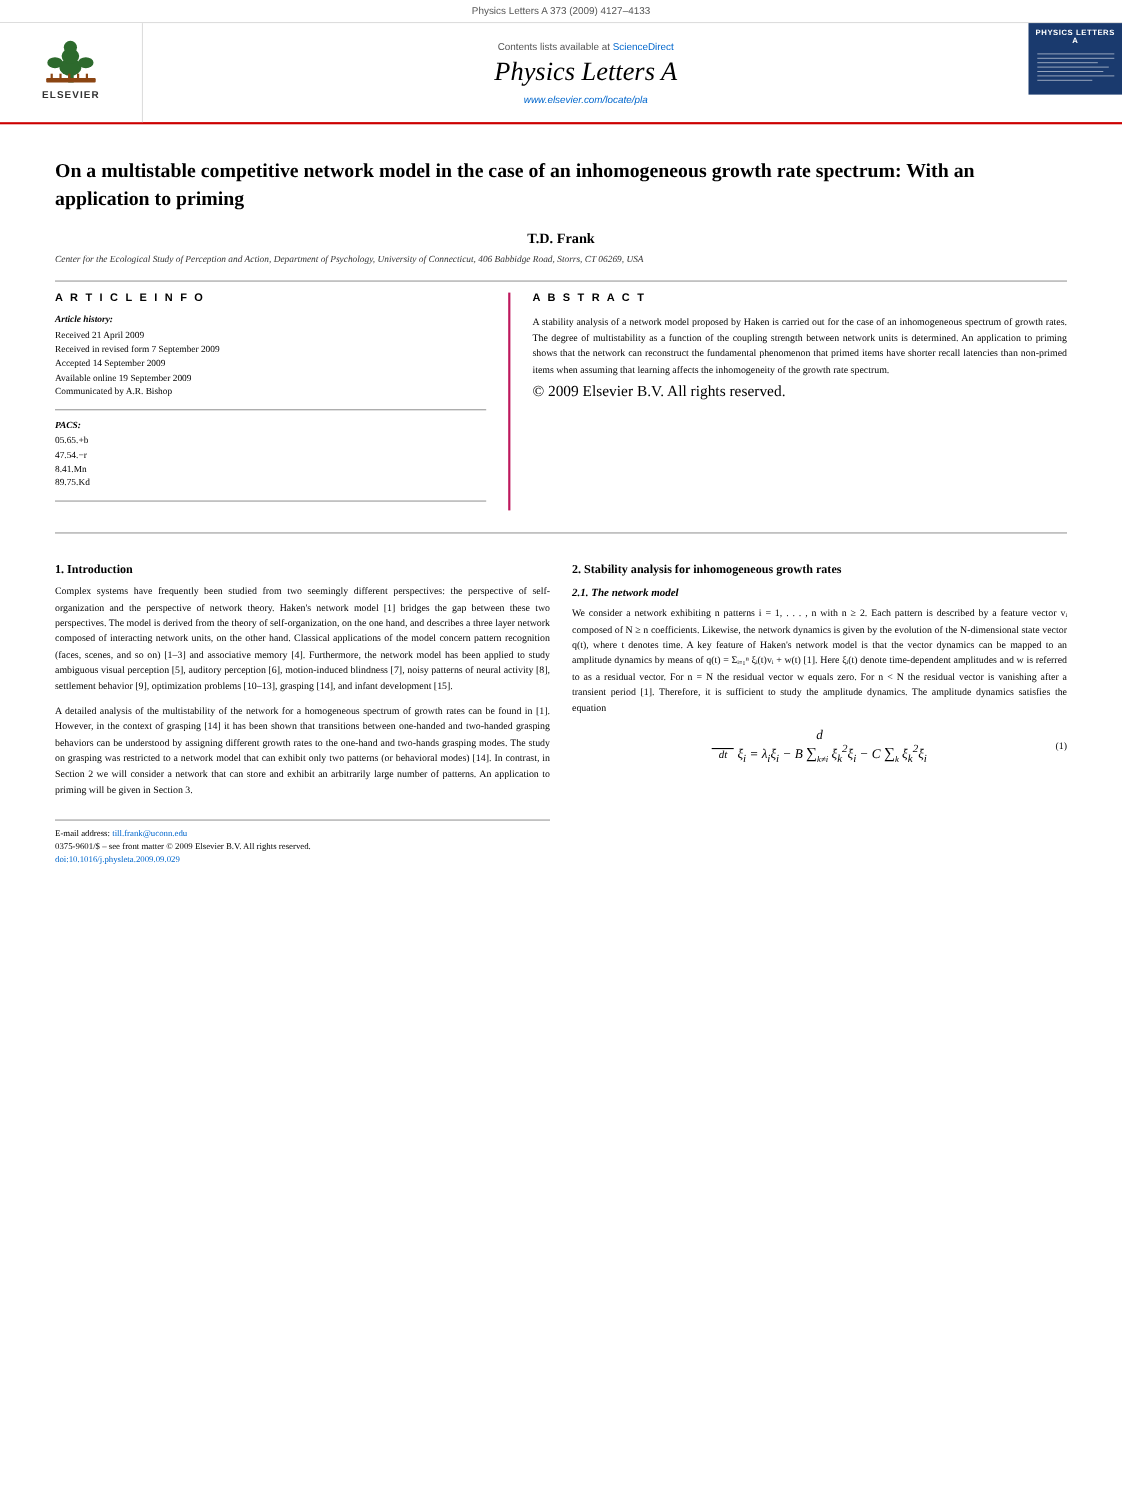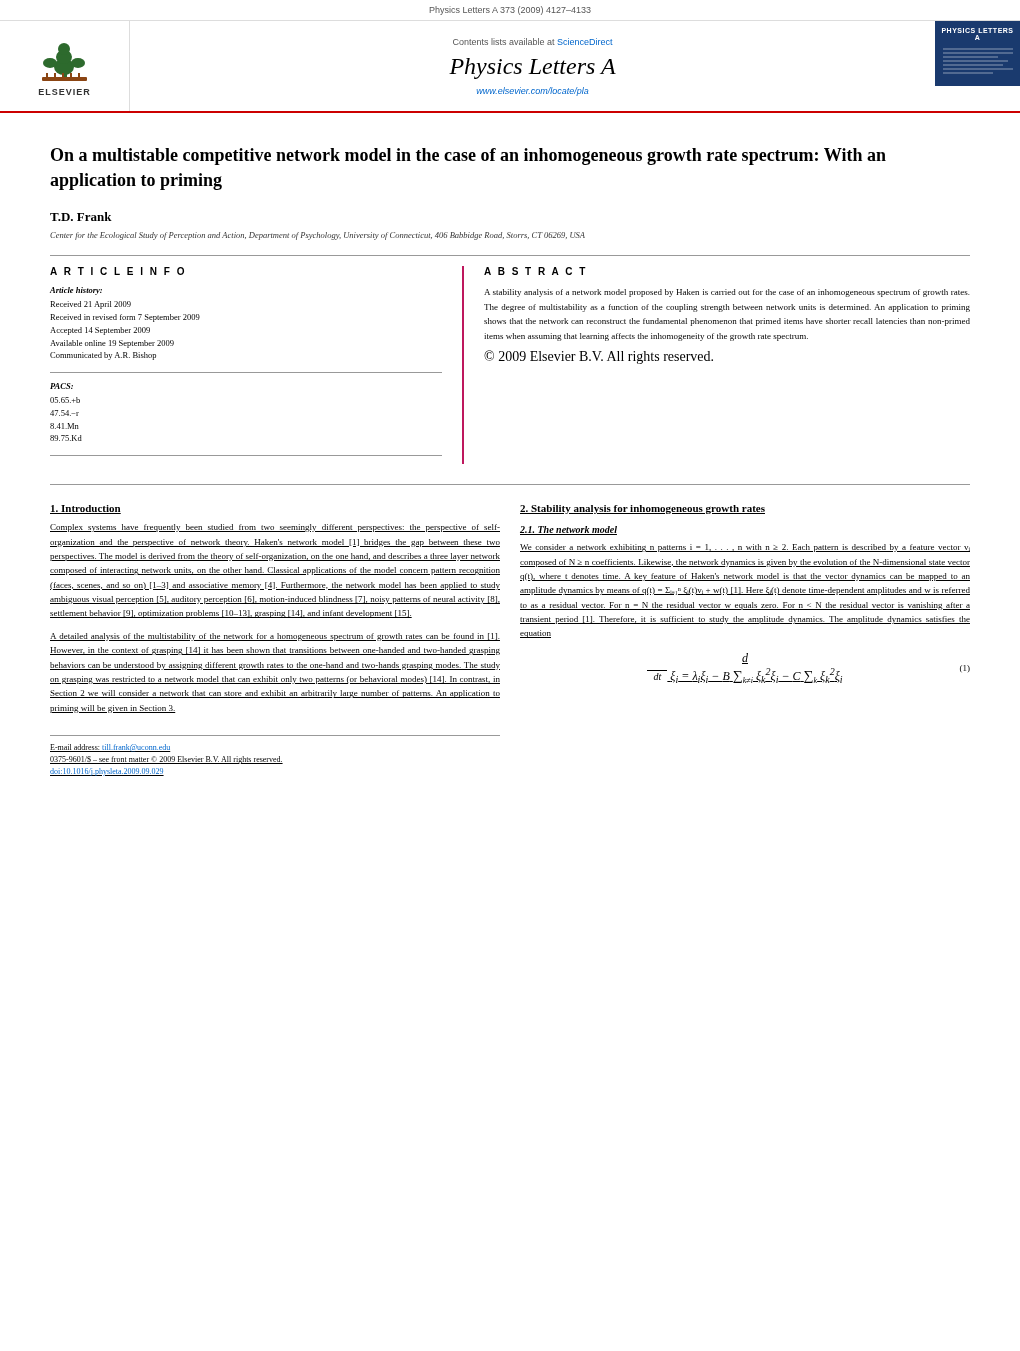--- a/index.html
+++ b/index.html
@@ -28,21 +28,20 @@
     }
 
     .elsevier-logo {
       width: 130px;
       min-height: 90px;
       background: #fff;
       border-right: 1px solid #ddd;
       display: flex;
       flex-direction: column;
       align-items: center;
-      justify-content: center;
       padding: 8px;
     }
 
     .elsevier-text {
       font-size: 9px;
       font-weight: bold;
       color: #333;
       letter-spacing: 1px;
       margin-top: 4px;
       font-family: Arial, sans-serif;
@@ -95,20 +94,21 @@
       margin-bottom: 16px;
       line-height: 1.4;
       margin-top: 10px;
     }
 
     .author-name {
       font-size: 13px;
       font-weight: bold;
       color: #000;
       margin-bottom: 5px;
+      text-align: center;
     }
 
     .affiliation {
       font-size: 8.5px;
       font-style: italic;
       color: #333;
       margin-bottom: 15px;
     }
 
     .article-info-grid {
@@ -170,22 +170,21 @@
       text-align: left;
       margin-top: 6px;
     }
 
     
     .body-columns {
       display: flex;
       gap: 20px;
       margin-top: 6px;
       border-top: 1px solid #999;
-      padding-top: 5px;
-      text-decoration: underline;
+      padding-top: 15px;
     }
 
     .body-left {
       flex: 1;
     }
 
     .body-right {
       flex: 1;
     }
 

